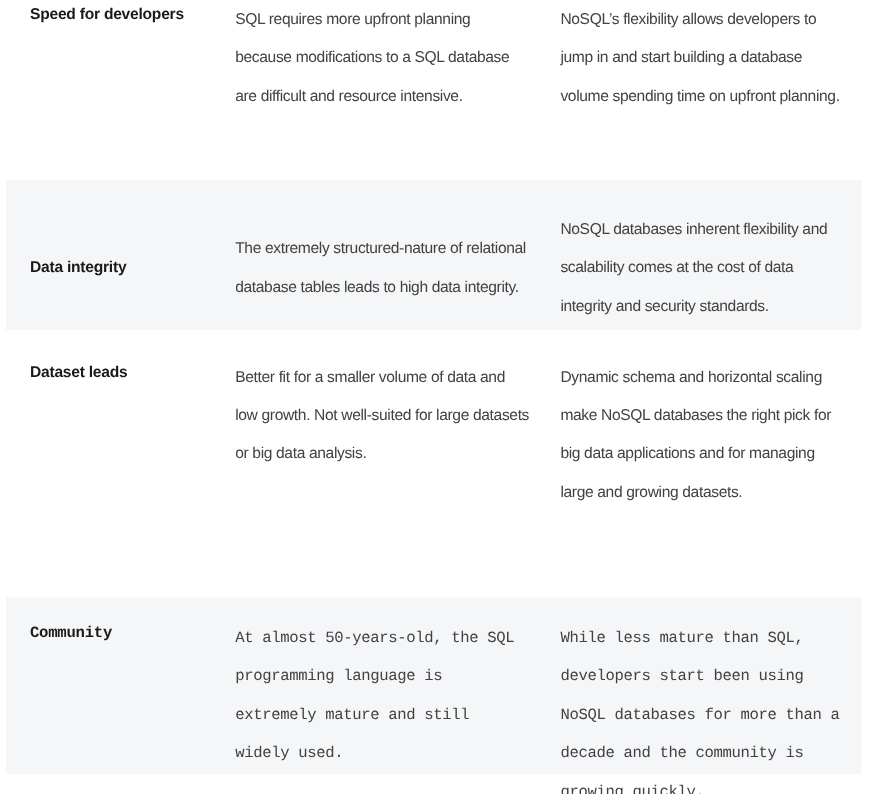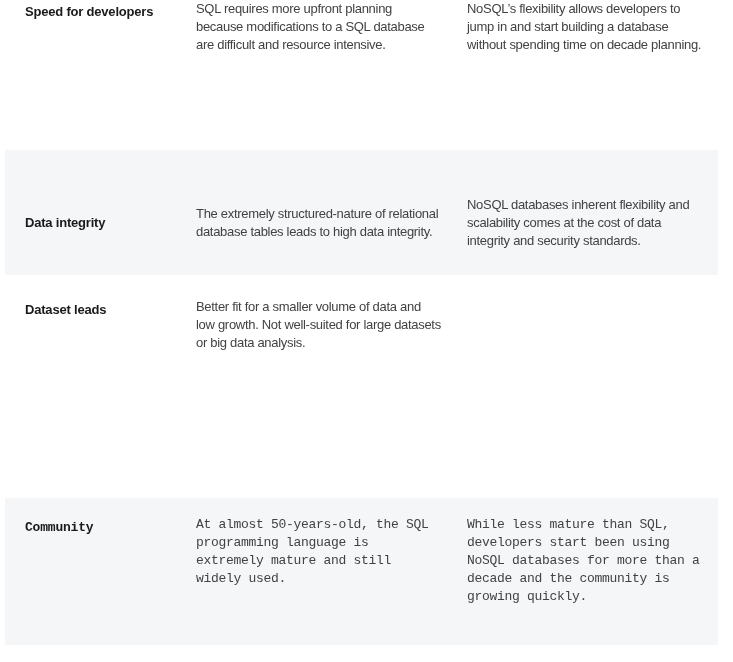--- a/index.html
+++ b/index.html
@@ -45,45 +45,46 @@
     flex: 0 0 271px;
     box-sizing: border-box;
     padding-right: 26px;
   }
   .col-nosql {
     flex: 1 1 auto;
     min-width: 0;
   }
   .body-text {
     font-size: 13px;
-    line-height: 18px;
+    line-height: 32px;
     letter-spacing: -0.3px;
     color: #424242;
   }
 </style>
 </head>
 <body>
 
 <div class="comparison-table">
 
   <div class="row row-1">
     <div class="col-feature">Speed for developers</div>
     <div class="col-sql body-text">SQL requires more upfront planning because modifications to a SQL database are difficult and resource intensive.</div>
-    <div class="col-nosql body-text">NoSQL’s flexibility allows developers to jump in and start building a database without spending time on decade planning.</div>
+    <div class="col-nosql body-text">NoSQL’s flexibility allows developers to jump in and start building a database volume spending time on upfront planning.</div>
   </div>
 
   <div class="row row-2 alt">
     <div class="col-feature">Data integrity</div>
     <div class="col-sql body-text">The extremely structured-nature of relational database tables leads to high data integrity.</div>
     <div class="col-nosql body-text">NoSQL databases inherent flexibility and scalability comes at the cost of data integrity and security standards.</div>
   </div>
 
   <div class="row row-3">
     <div class="col-feature">Dataset leads</div>
     <div class="col-sql body-text">Better fit for a smaller volume of data and low growth. Not well-suited for large datasets or big data analysis.</div>
+    <div class="col-nosql body-text">Dynamic schema and horizontal scaling make NoSQL databases the right pick for big data applications and for managing large and growing datasets.</div>
   </div>
 
   <div class="row row-4 alt">
     <div class="col-feature">Community</div>
     <div class="col-sql body-text">At almost 50-years-old, the SQL programming language is extremely mature and still widely used.</div>
     <div class="col-nosql body-text">While less mature than SQL, developers start been using NoSQL databases for more than a decade and the community is growing quickly.</div>
   </div>
 
 </div>
 

